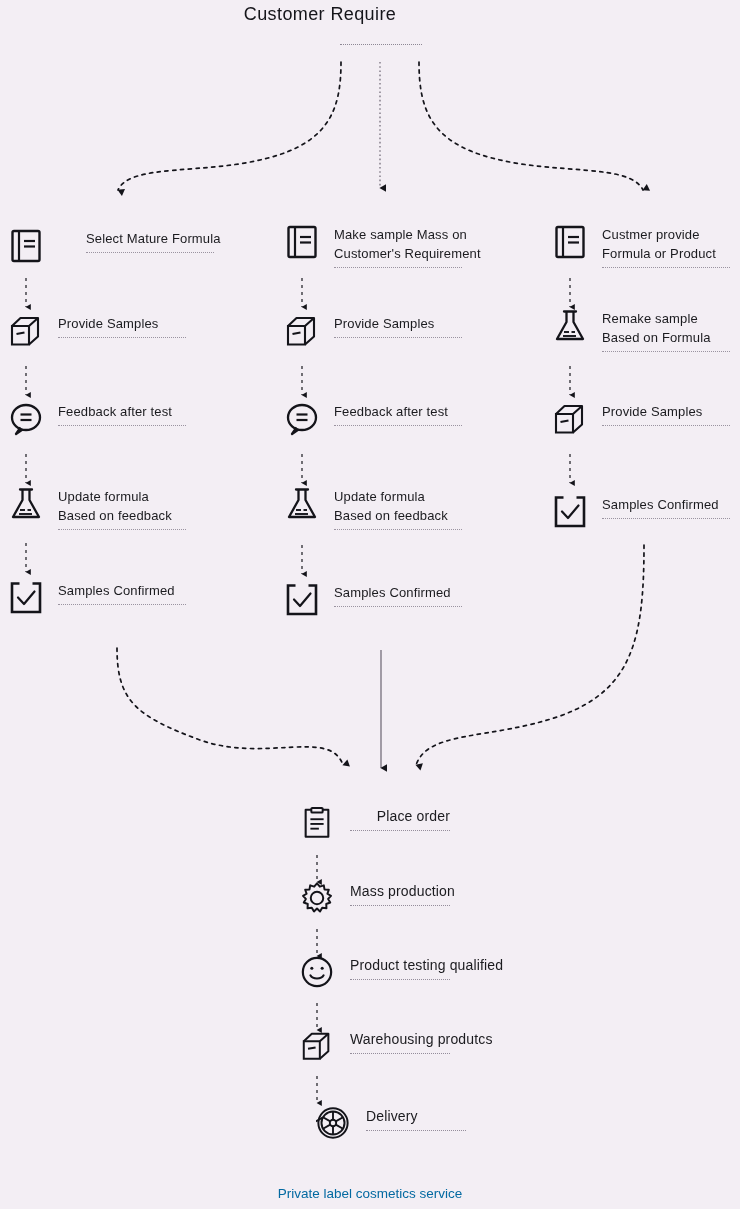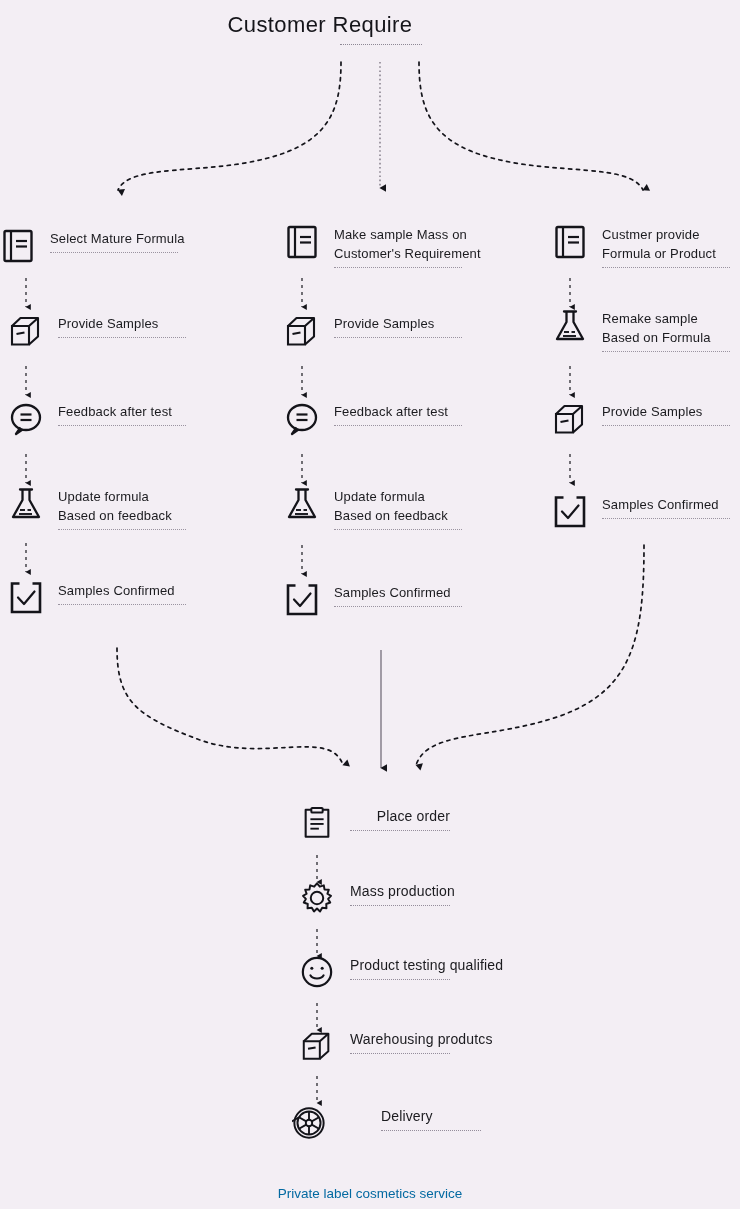--- a/index.html
+++ b/index.html
@@ -25,24 +25,24 @@
     position: absolute;
     left: 0; top: 0;
     width: 740px;
     height: 1209px;
     pointer-events: none;
   }
 
   .title {
     position: absolute;
     left: 0;
-    top: 12px;
+    top: 4px;
     width: 640px;
     text-align: center;
-    font-size: 22px;
+    font-size: 18px;
     letter-spacing: 0.4px;
     color: #15151a;
   }
   .title-rule {
     position: absolute;
     left: 340px;
     top: 44px;
     width: 82px;
     border-top: 1px dotted #8d8794;
   }
@@ -133,21 +133,21 @@
     <path d="M117,648 C117,700 135,716 200,740 C265,763 330,728 343,765" fill="none" stroke="#14141a" stroke-width="1.7" stroke-dasharray="3.2 4.6" stroke-linecap="round" marker-end="url(#ah)"></path>
     <path d="M381,650 L381,768" fill="none" stroke="#6a6370" stroke-width="1.2" marker-end="url(#ah)"></path>
     <path d="M644,545 C644,640 632,690 560,716 C490,740 428,730 416,765" fill="none" stroke="#14141a" stroke-width="1.7" stroke-dasharray="3.2 4.6" stroke-linecap="round" marker-end="url(#ah)"></path>
 
     <path d="M317,855 L317,882" fill="none" stroke="#2a2a30" stroke-width="1.3" stroke-dasharray="3 4" marker-end="url(#ahs)"></path>
     <path d="M317,929 L317,956" fill="none" stroke="#2a2a30" stroke-width="1.3" stroke-dasharray="3 4" marker-end="url(#ahs)"></path>
     <path d="M317,1003 L317,1030" fill="none" stroke="#2a2a30" stroke-width="1.3" stroke-dasharray="3 4" marker-end="url(#ahs)"></path>
     <path d="M317,1076 L317,1103" fill="none" stroke="#2a2a30" stroke-width="1.3" stroke-dasharray="3 4" marker-end="url(#ahs)"></path>
   </svg>
 
-  <div class="step w1" style="left:0; top:228px;">
+  <div class="step w1" style="left:8px; top:228px;gap:28px;">
     <svg class="ico" viewBox="0 0 36 36">
       <rect x="4.5" y="3" width="27" height="30" rx="1.5" fill="none" stroke="#14141a" stroke-width="2.4"></rect>
       <line x1="11" y1="3" x2="11" y2="33" stroke="#14141a" stroke-width="2.2"></line>
       <line x1="16" y1="13" x2="27" y2="13" stroke="#14141a" stroke-width="2.2"></line>
       <line x1="16" y1="18.5" x2="27" y2="18.5" stroke="#14141a" stroke-width="2.2"></line>
     </svg>
     <div class="body">
       <div class="label">Select Mature Formula</div>
       <div class="rule"></div>
     </div>
@@ -368,21 +368,21 @@
       <path d="M4,13 L12.5,5 L30,5 L21,13" fill="none" stroke="#14141a" stroke-width="2.1" stroke-linejoin="round"></path>
       <path d="M30,5 L30,23.5 L21,31.5" fill="none" stroke="#14141a" stroke-width="2.1" stroke-linejoin="round"></path>
       <line x1="8.5" y1="21" x2="16.5" y2="19.5" stroke="#14141a" stroke-width="2.1"></line>
     </svg>
     <div class="body">
       <div class="label">Warehousing produtcs</div>
       <div class="rule"></div>
     </div>
   </div>
 
-  <div class="step bot" style="left:292px; top:1106px;gap:39px;">
+  <div class="step bot" style="left:316px; top:1106px;">
     <svg class="ico" viewBox="0 0 36 36">
       <circle cx="18" cy="18" r="15.5" fill="none" stroke="#14141a" stroke-width="2.1"></circle>
       <circle cx="18" cy="18" r="12.2" fill="none" stroke="#14141a" stroke-width="2.1"></circle>
       <circle cx="18" cy="18" r="3.4" fill="none" stroke="#14141a" stroke-width="2"></circle>
       <line x1="18" y1="5.8" x2="18" y2="14.6" stroke="#14141a" stroke-width="2"></line>
       <line x1="18" y1="21.4" x2="18" y2="30.2" stroke="#14141a" stroke-width="2"></line>
       <line x1="7.4" y1="11.9" x2="15," y2="16.3" stroke="#14141a" stroke-width="2"></line>
       <line x1="7.4" y1="11.9" x2="15.1" y2="16.3" stroke="#14141a" stroke-width="2"></line>
       <line x1="20.9" y1="19.7" x2="28.6" y2="24.1" stroke="#14141a" stroke-width="2"></line>
       <line x1="7.4" y1="24.1" x2="15.1" y2="19.7" stroke="#14141a" stroke-width="2"></line>

